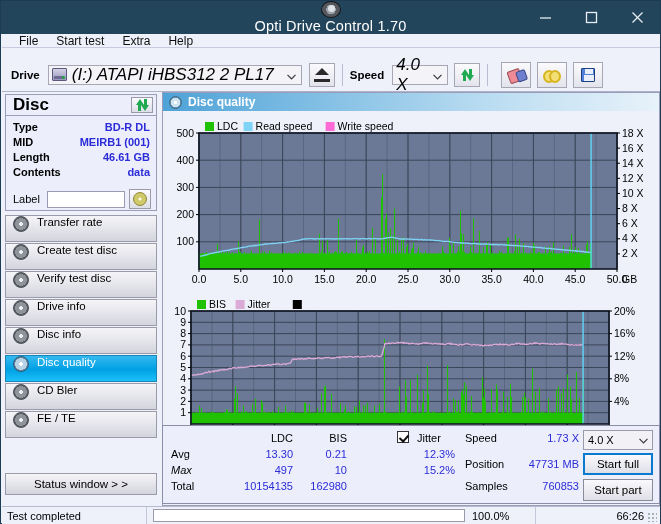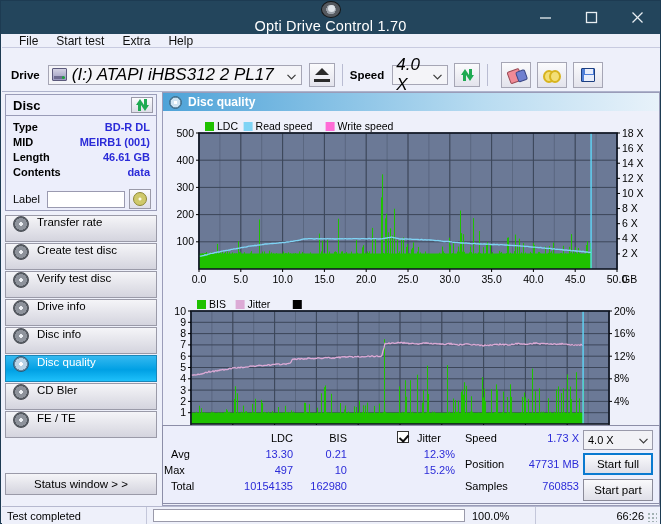--- a/index.html
+++ b/index.html
@@ -85,21 +85,21 @@
   .floppy { width:14px; height:14px; background:#4f7fd8; border:1px solid #1d3f80; position:relative; border-radius:1px; }
   .floppy:before{content:"";position:absolute;left:3px;top:0;width:8px;height:5px;background:#e9eefb;}
   .floppy:after{content:"";position:absolute;left:2px;bottom:0;width:10px;height:6px;background:#e9eefb;}
 
   
   .sidebar { position:absolute; left:1px; top:91px; width:158px; height:414px; background:#eef0fa; }
 
   .disc-panel { position:absolute; left:3px; top:2px; width:152px; height:117px;
     background:#eceefb; border:1px solid #9a9cb8; }
   .disc-head { height:21px; border-bottom:1px solid #9a9cb8; display:flex; align-items:center;
-     padding-left:7px; font-weight:bold; font-size:13px; color:#000; position:relative; }
+     padding-left:7px; font-weight:bold; font-size:17px; color:#000; position:relative; }
   .disc-head .hbtn { position:absolute; right:3px; top:2px; width:22px; height:16px;
      border:1px solid #9a9aa8; background:linear-gradient(#fbfbfd,#dedee8); display:flex;align-items:center;justify-content:center;}
   .arrows { width:13px; height:12px; position:relative; }
   .arrows:before{content:"";position:absolute;left:0;top:0;width:0;height:0;
     border-left:4px solid transparent;border-right:4px solid transparent;border-bottom:6px solid #1faa52;}
   .arrows:after{content:"";position:absolute;right:0;bottom:0;width:0;height:0;
     border-left:4px solid transparent;border-right:4px solid transparent;border-top:6px solid #1faa52;}
   .arrows i{position:absolute;left:2px;top:5px;width:3px;height:7px;background:#1faa52;}
   .arrows b{position:absolute;right:2px;top:0;width:3px;height:7px;background:#1faa52;}
   .disc-row { display:flex; align-items:center; height:15px; padding:0 6px 0 7px; font-size:11px;font-weight:bold; }
@@ -1344,21 +1344,21 @@
     <div class="st k2" style="left:78px; top:6px;  width:52px; text-align:right;">LDC</div>
     <div class="st k2" style="left:140px;top:6px;  width:44px; text-align:right;">BIS</div>
     <span class="st" style="left:234px;top:5px;"><span class="chk"></span></span>
     <div class="st k2" style="left:254px;top:6px;">Jitter</div>
 
     <div class="st k2" style="left:8px;  top:22px;">Avg</div>
     <div class="st v2" style="left:78px; top:22px; width:52px; text-align:right;">13.30</div>
     <div class="st v2" style="left:140px;top:22px; width:44px; text-align:right;">0.21</div>
     <div class="st v2" style="left:240px;top:22px; width:52px; text-align:right;">12.3%</div>
 
-    <div class="st k2" style="left:1px;  top:38px;">Max</div>
+    <div class="st k2" style="left:8px;  top:38px;font-style:italic;">Max</div>
     <div class="st v2" style="left:78px; top:38px; width:52px; text-align:right;">497</div>
     <div class="st v2" style="left:140px;top:38px; width:44px; text-align:right;">10</div>
     <div class="st v2" style="left:240px;top:38px; width:52px; text-align:right;">15.2%</div>
 
     <div class="st k2" style="left:8px;  top:54px;">Total</div>
     <div class="st v2" style="left:58px; top:54px; width:72px; text-align:right;">10154135</div>
     <div class="st v2" style="left:132px;top:54px; width:52px; text-align:right;">162980</div>
 
     <div class="st k2" style="left:302px;top:6px;">Speed</div>
     <div class="st v2" style="left:354px;top:6px;  width:62px; text-align:right;">1.73 X</div>

